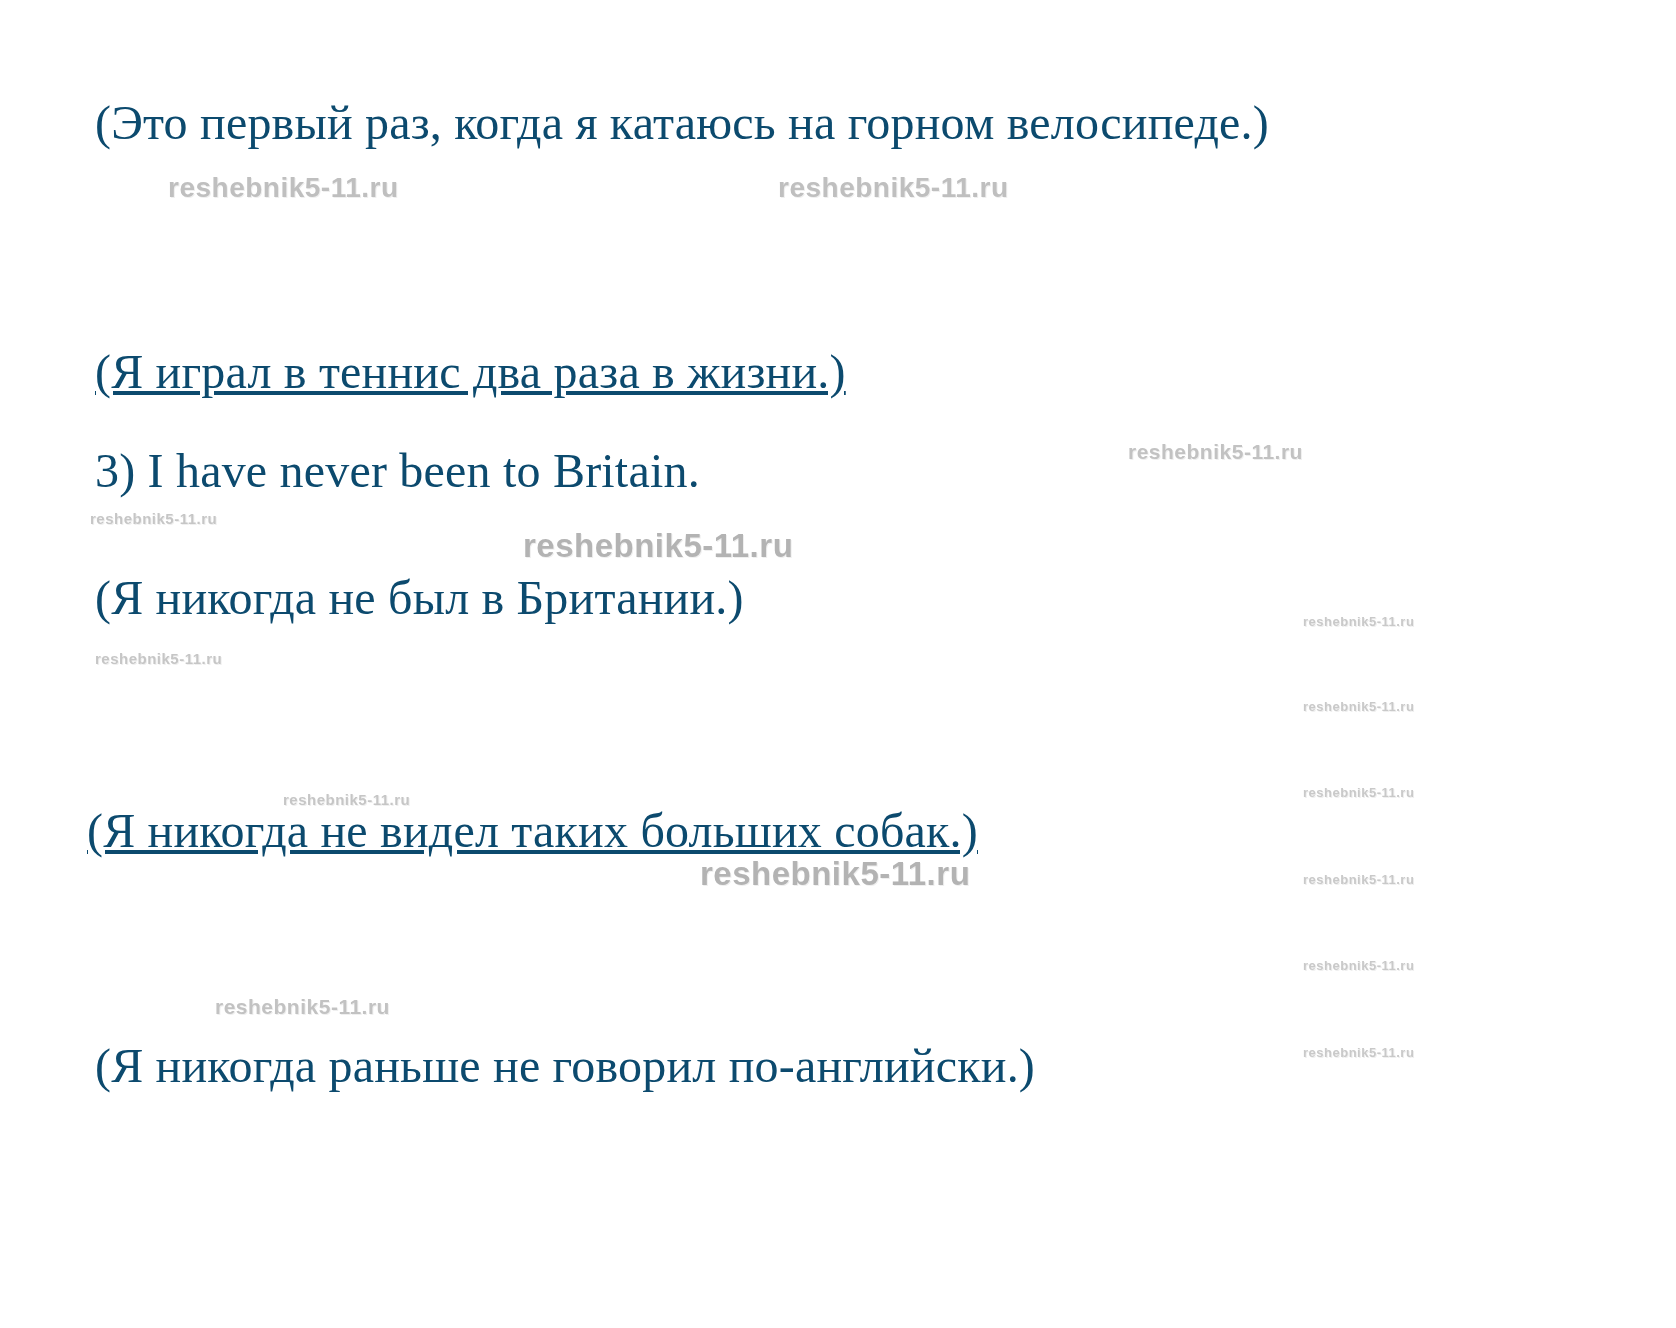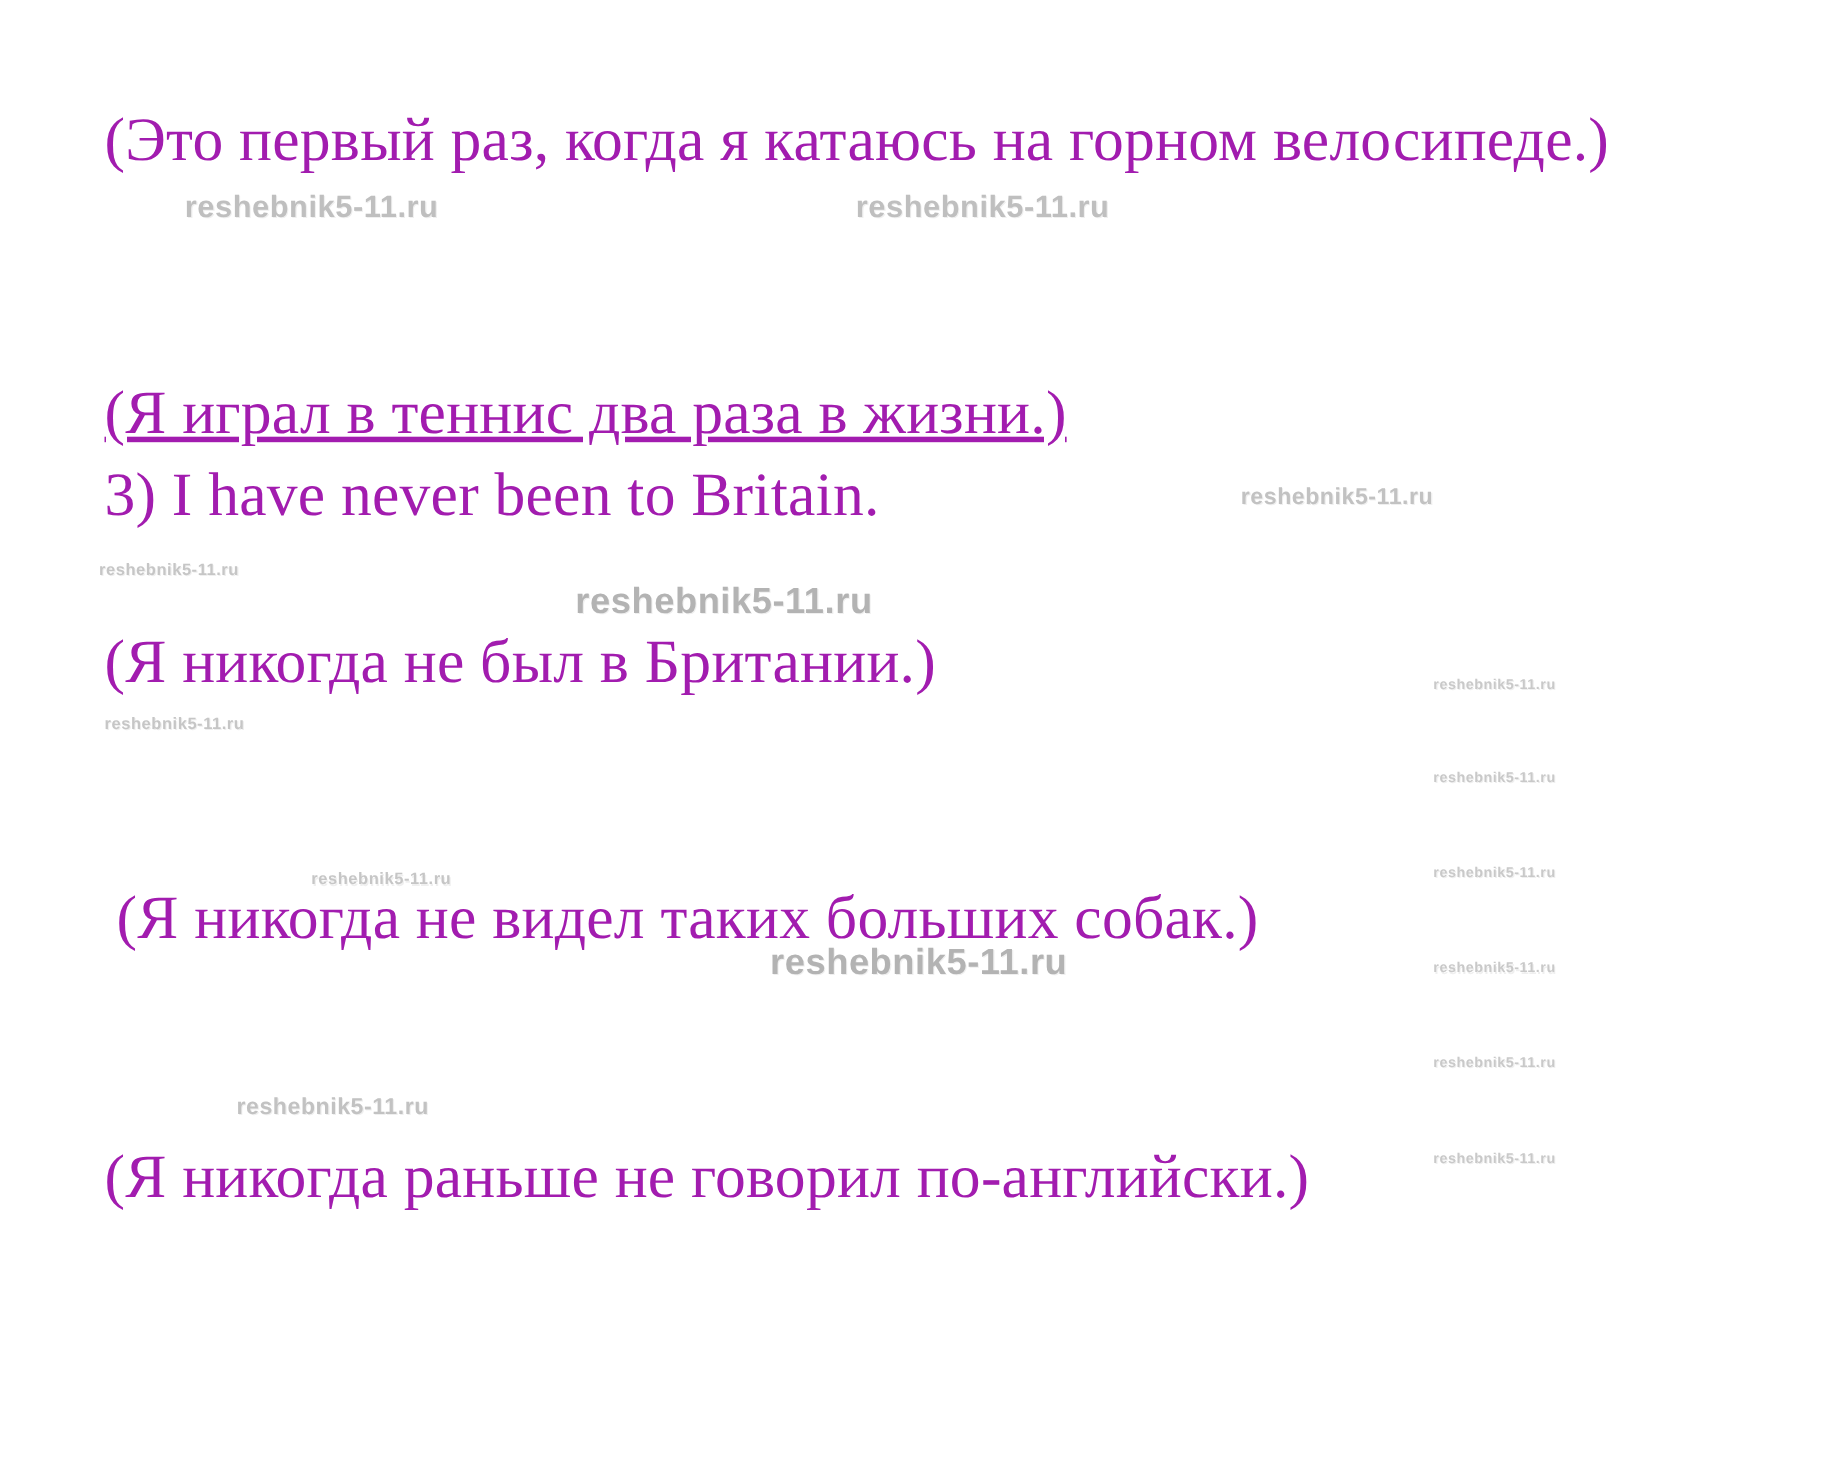--- a/index.html
+++ b/index.html
@@ -19,23 +19,23 @@
   #page {
     position: absolute;
     left: 0; top: 0;
     width: 1676px;
     height: 1328px;
   }
 
   .line {
     position: absolute;
     font-family: "Liberation Serif", serif;
-    font-size: 56px;
+    font-size: 48px;
     line-height: 1.15;
-    color: #a21caf;
+    color: #0c4a6e;
     white-space: nowrap;
     letter-spacing: 0.2px;
   }
 
   .wm {
     position: absolute;
     font-family: Liberation Sans, sans-serif;
     font-weight: bold;
     color: #b9b9b9;
     white-space: nowrap;
@@ -54,26 +54,26 @@
 </head>
 <body>
 
 <div id="page">
 
   <div class="line" style="left:95px; top:95px;">(Это первый раз, когда я катаюсь на горном велосипеде.)</div>
 
 
   <div class="line" style="left:95px; top:344px;text-decoration:underline;">(Я играл в теннис два раза в жизни.)</div>
 
-  <div class="line" style="left:95px; top:418px;text-align:right;">3) I have never been to Britain.</div>
+  <div class="line" style="left:95px; top:443px;text-align:right;">3) I have never been to Britain.</div>
 
   <div class="line" style="left:95px; top:570px;font-family:Liberation Serif, serif;">(Я никогда не был в Британии.)</div>
 
 
-  <div class="line" style="left:106px; top:803px;">(Я никогда не видел таких больших собак.)</div>
+  <div class="line" style="left:87px; top:803px;text-decoration:underline;">(Я никогда не видел таких больших собак.)</div>
 
 
   <div class="line" style="left:95px; top:1038px;">(Я никогда раньше не говорил по-английски.)</div>
 
   <div class="wm wm-lg" style="left:168px; top:172px;">reshebnik5-11.ru</div>
 
   <div class="wm wm-lg" style="left:778px; top:172px;">reshebnik5-11.ru</div>
 
   <div class="wm wm-md" style="left:1128px; top:440px;">reshebnik5-11.ru</div>
 

